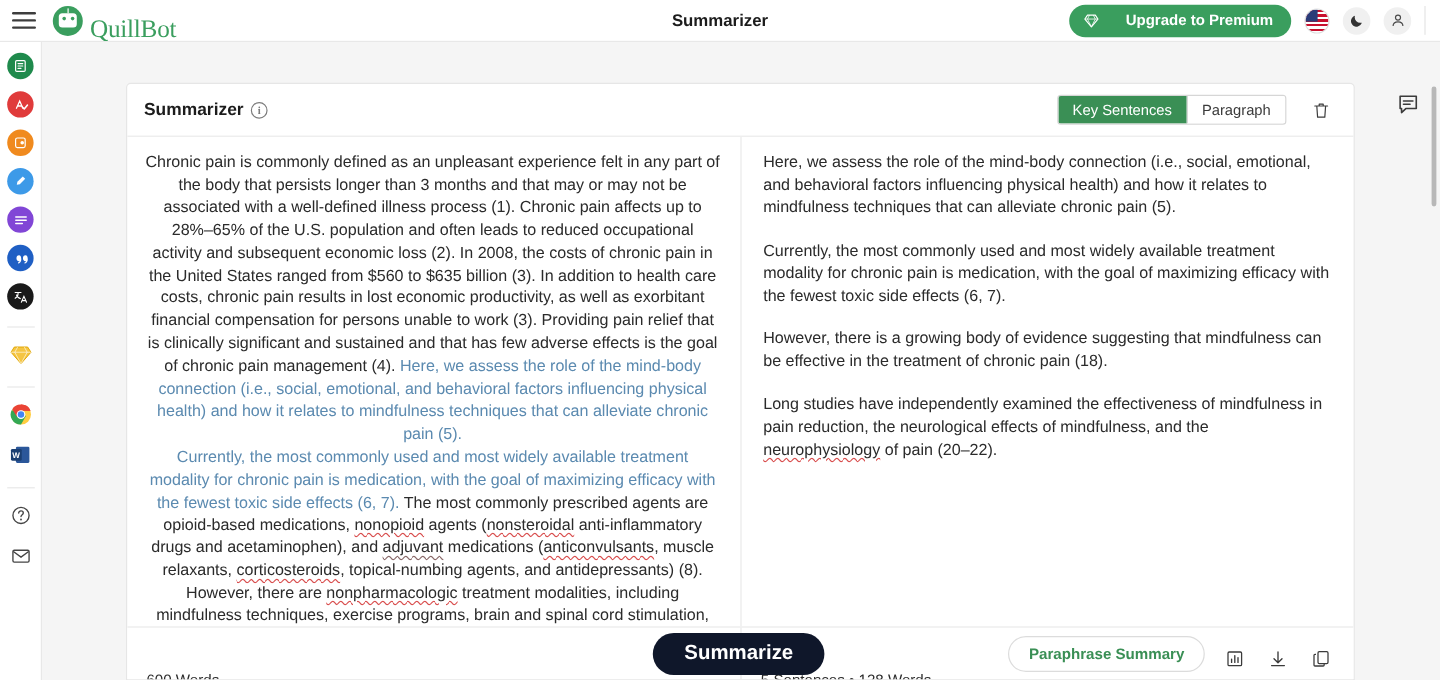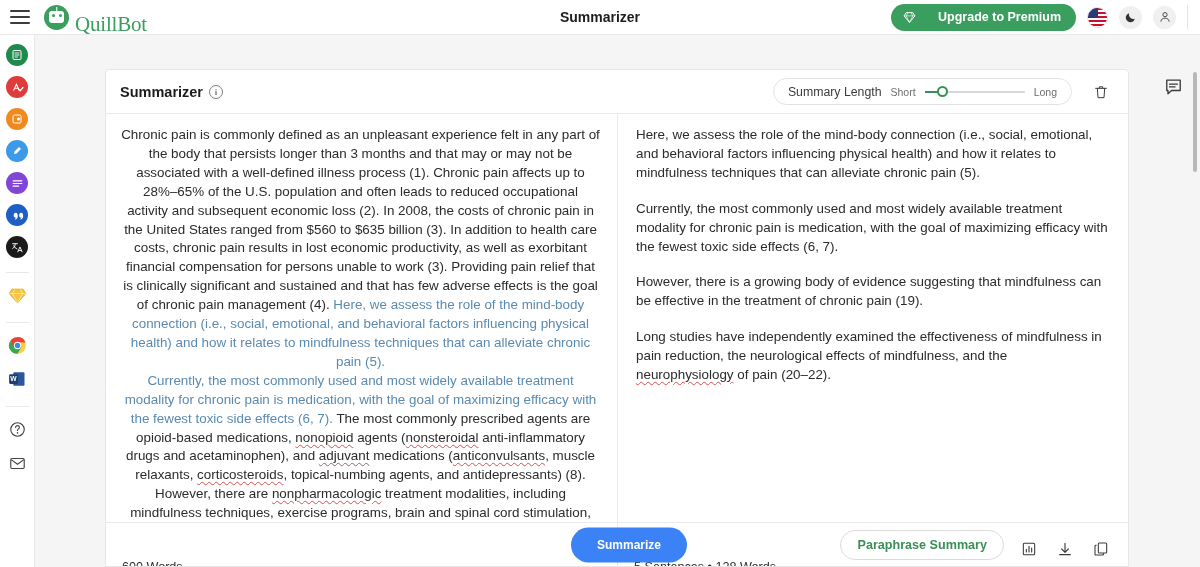--- a/index.html
+++ b/index.html
@@ -234,24 +234,24 @@
   }
   .footer-right {
     flex: 1; height: 100%;
     display: flex; align-items: center;
     padding: 0 16px;
   }
   .wordcount { font-size: 12.6px; color: #2b2b2b; margin-top: 44px; }
   .summarize-btn {
     position: absolute; right: -70px; top: 50%;
     transform: translateY(-50%);
-    background: #3b82f6; color: #fff;
+    background: #0f172a; color: #fff;
     border-radius: 19px; height: 35px;
     padding: 0 26px; border: none;
-    font-size: 12px; font-weight: bold;
+    font-size: 17px; font-weight: bold;
     cursor: pointer; z-index: 5;
     font-family: "Liberation Sans", sans-serif;
     white-space: nowrap;
   }
   .footer-actions { margin-left: auto; display: flex; align-items: flex-end; gap: 14px; }
   .paraphrase-btn {
     border: 1px solid #dcdcdc; border-radius: 17px;
     height: 30px; padding: 0 16px;
     color: #3a8f55; font-size: 12.6px; font-weight: bold;
     background: #fff; cursor: pointer;
@@ -414,28 +414,23 @@
   <div class="page-scroll"></div>
 
   <div class="card">
 
     <div class="card-toolbar">
       <div class="tool-title">
         <span>Summarizer</span>
         <span class="info-icon">i</span>
       </div>
       <div class="toolbar-center">
-        <div class="slider-pill">
-          <span class="slider-label">Summary Length</span>
-          <span class="slider-end">Short</span>
-          <div class="slider-track">
-            <div class="slider-fill"></div>
-            <div class="slider-thumb"></div>
-          </div>
-          <span class="slider-end">Long</span>
+        <div class="seg">
+          <button class="seg-btn active">Key Sentences</button>
+          <button class="seg-btn">Paragraph</button>
         </div>
       </div>
       <div class="toolbar-right">
         <div class="tb-icon">
           <svg width="16" height="16" viewBox="0 0 24 24">
             <path d="M4 6.5h16M9.5 6.5V4.2h5v2.3M6.5 6.5l1 14h9l1-14" fill="none" stroke="#3b3b3b" stroke-width="1.5" stroke-linecap="round" stroke-linejoin="round"></path>
           </svg>
         </div>
       </div>
     </div>
@@ -447,21 +442,21 @@
           <span>Chronic pain is commonly defined as an unpleasant experience felt in any part of the body that persists longer than 3 months and that may or may not be associated with a well-defined illness process (1). Chronic pain affects up to 28%–65% of the U.S. population and often leads to reduced occupational activity and subsequent economic loss (2). In 2008, the costs of chronic pain in the United States ranged from $560 to $635 billion (3). In addition to health care costs, chronic pain results in lost economic productivity, as well as exorbitant financial compensation for persons unable to work (3). Providing pain relief that is clinically significant and sustained and that has few adverse effects is the goal of chronic pain management (4). </span><span class="hl">Here, we assess the role of the mind-body connection (i.e., social, emotional, and behavioral factors influencing physical health) and how it relates to mindfulness techniques that can alleviate chronic pain (5).</span><br>
           <span class="hl">Currently, the most commonly used and most widely available treatment modality for chronic pain is medication, with the goal of maximizing efficacy with the fewest toxic side effects (6, 7).</span><span> The most commonly prescribed agents are opioid-based medications, </span><span class="sp">nonopioid</span><span> agents (</span><span class="sp">nonsteroidal</span><span> anti-inflammatory drugs and acetaminophen), and </span><span class="sp-dark">adjuvant</span><span> medications (</span><span class="sp">anticonvulsants</span><span>, muscle relaxants, </span><span class="sp">corticosteroids</span><span>, topical-numbing agents, and antidepressants) (8). However, there are </span><span class="sp">nonpharmacologic</span><span> treatment modalities, including mindfulness techniques, exercise programs, brain and</span>
           <span class="fade-line">spinal cord stimulation, and mind-body modalities (9). The most effective</span>
         </div>
       </div>
 
       <div class="pane pane-right">
         <div class="pane-text">
           <p class="para">Here, we assess the role of the mind-body connection (i.e., social, emotional, and behavioral factors influencing physical health) and how it relates to mindfulness techniques that can alleviate chronic pain (5).</p>
           <p class="para">Currently, the most commonly used and most widely available treatment modality for chronic pain is medication, with the goal of maximizing efficacy with the fewest toxic side effects (6, 7).</p>
-          <p class="para">However, there is a growing body of evidence suggesting that mindfulness can be effective in the treatment of chronic pain (19).</p>
+          <p class="para">However, there is a growing body of evidence suggesting that mindfulness can be effective in the treatment of chronic pain (18).</p>
           <p class="para"><span>Long studies have independently examined the effectiveness of mindfulness in pain reduction, the neurological effects of mindfulness, and the </span><span class="sp">neurophysiology</span><span> of pain (20–22).</span></p>
         </div>
       </div>
     </div>
 
     <div class="footers">
       <div class="footer-left">
         <span class="wordcount">600 Words</span>
         <button class="summarize-btn">Summarize</button>
       </div>

